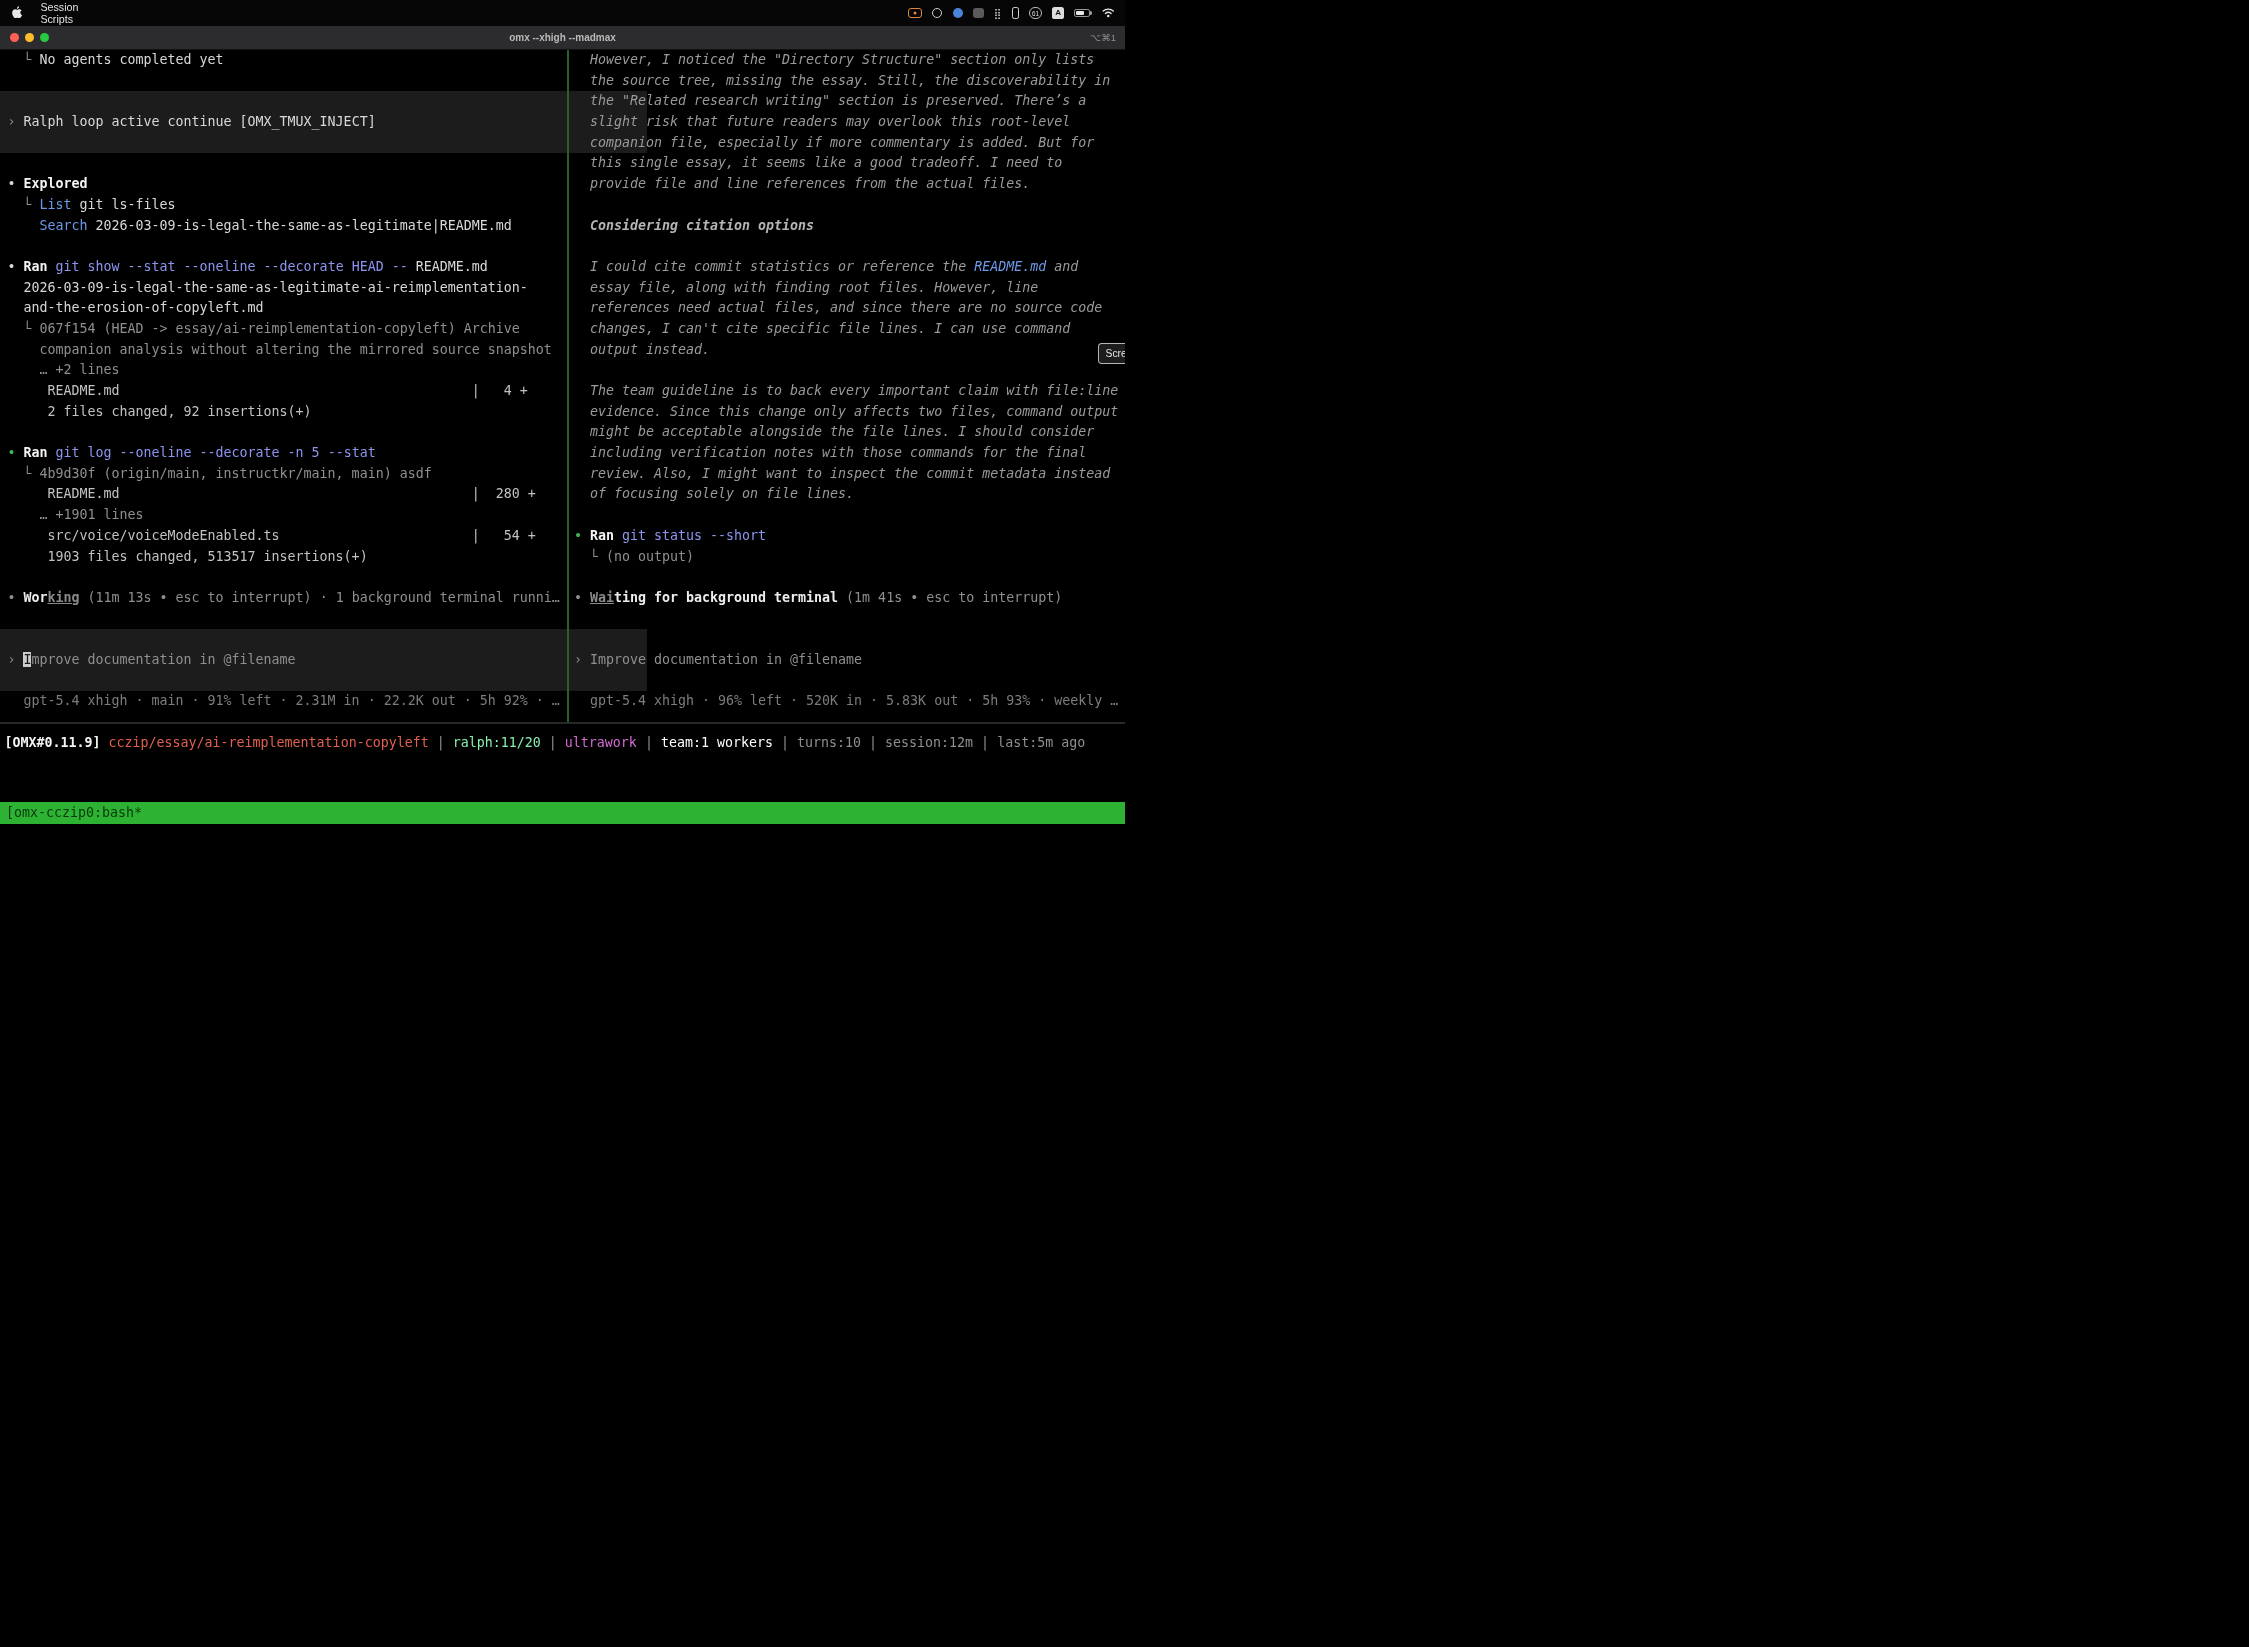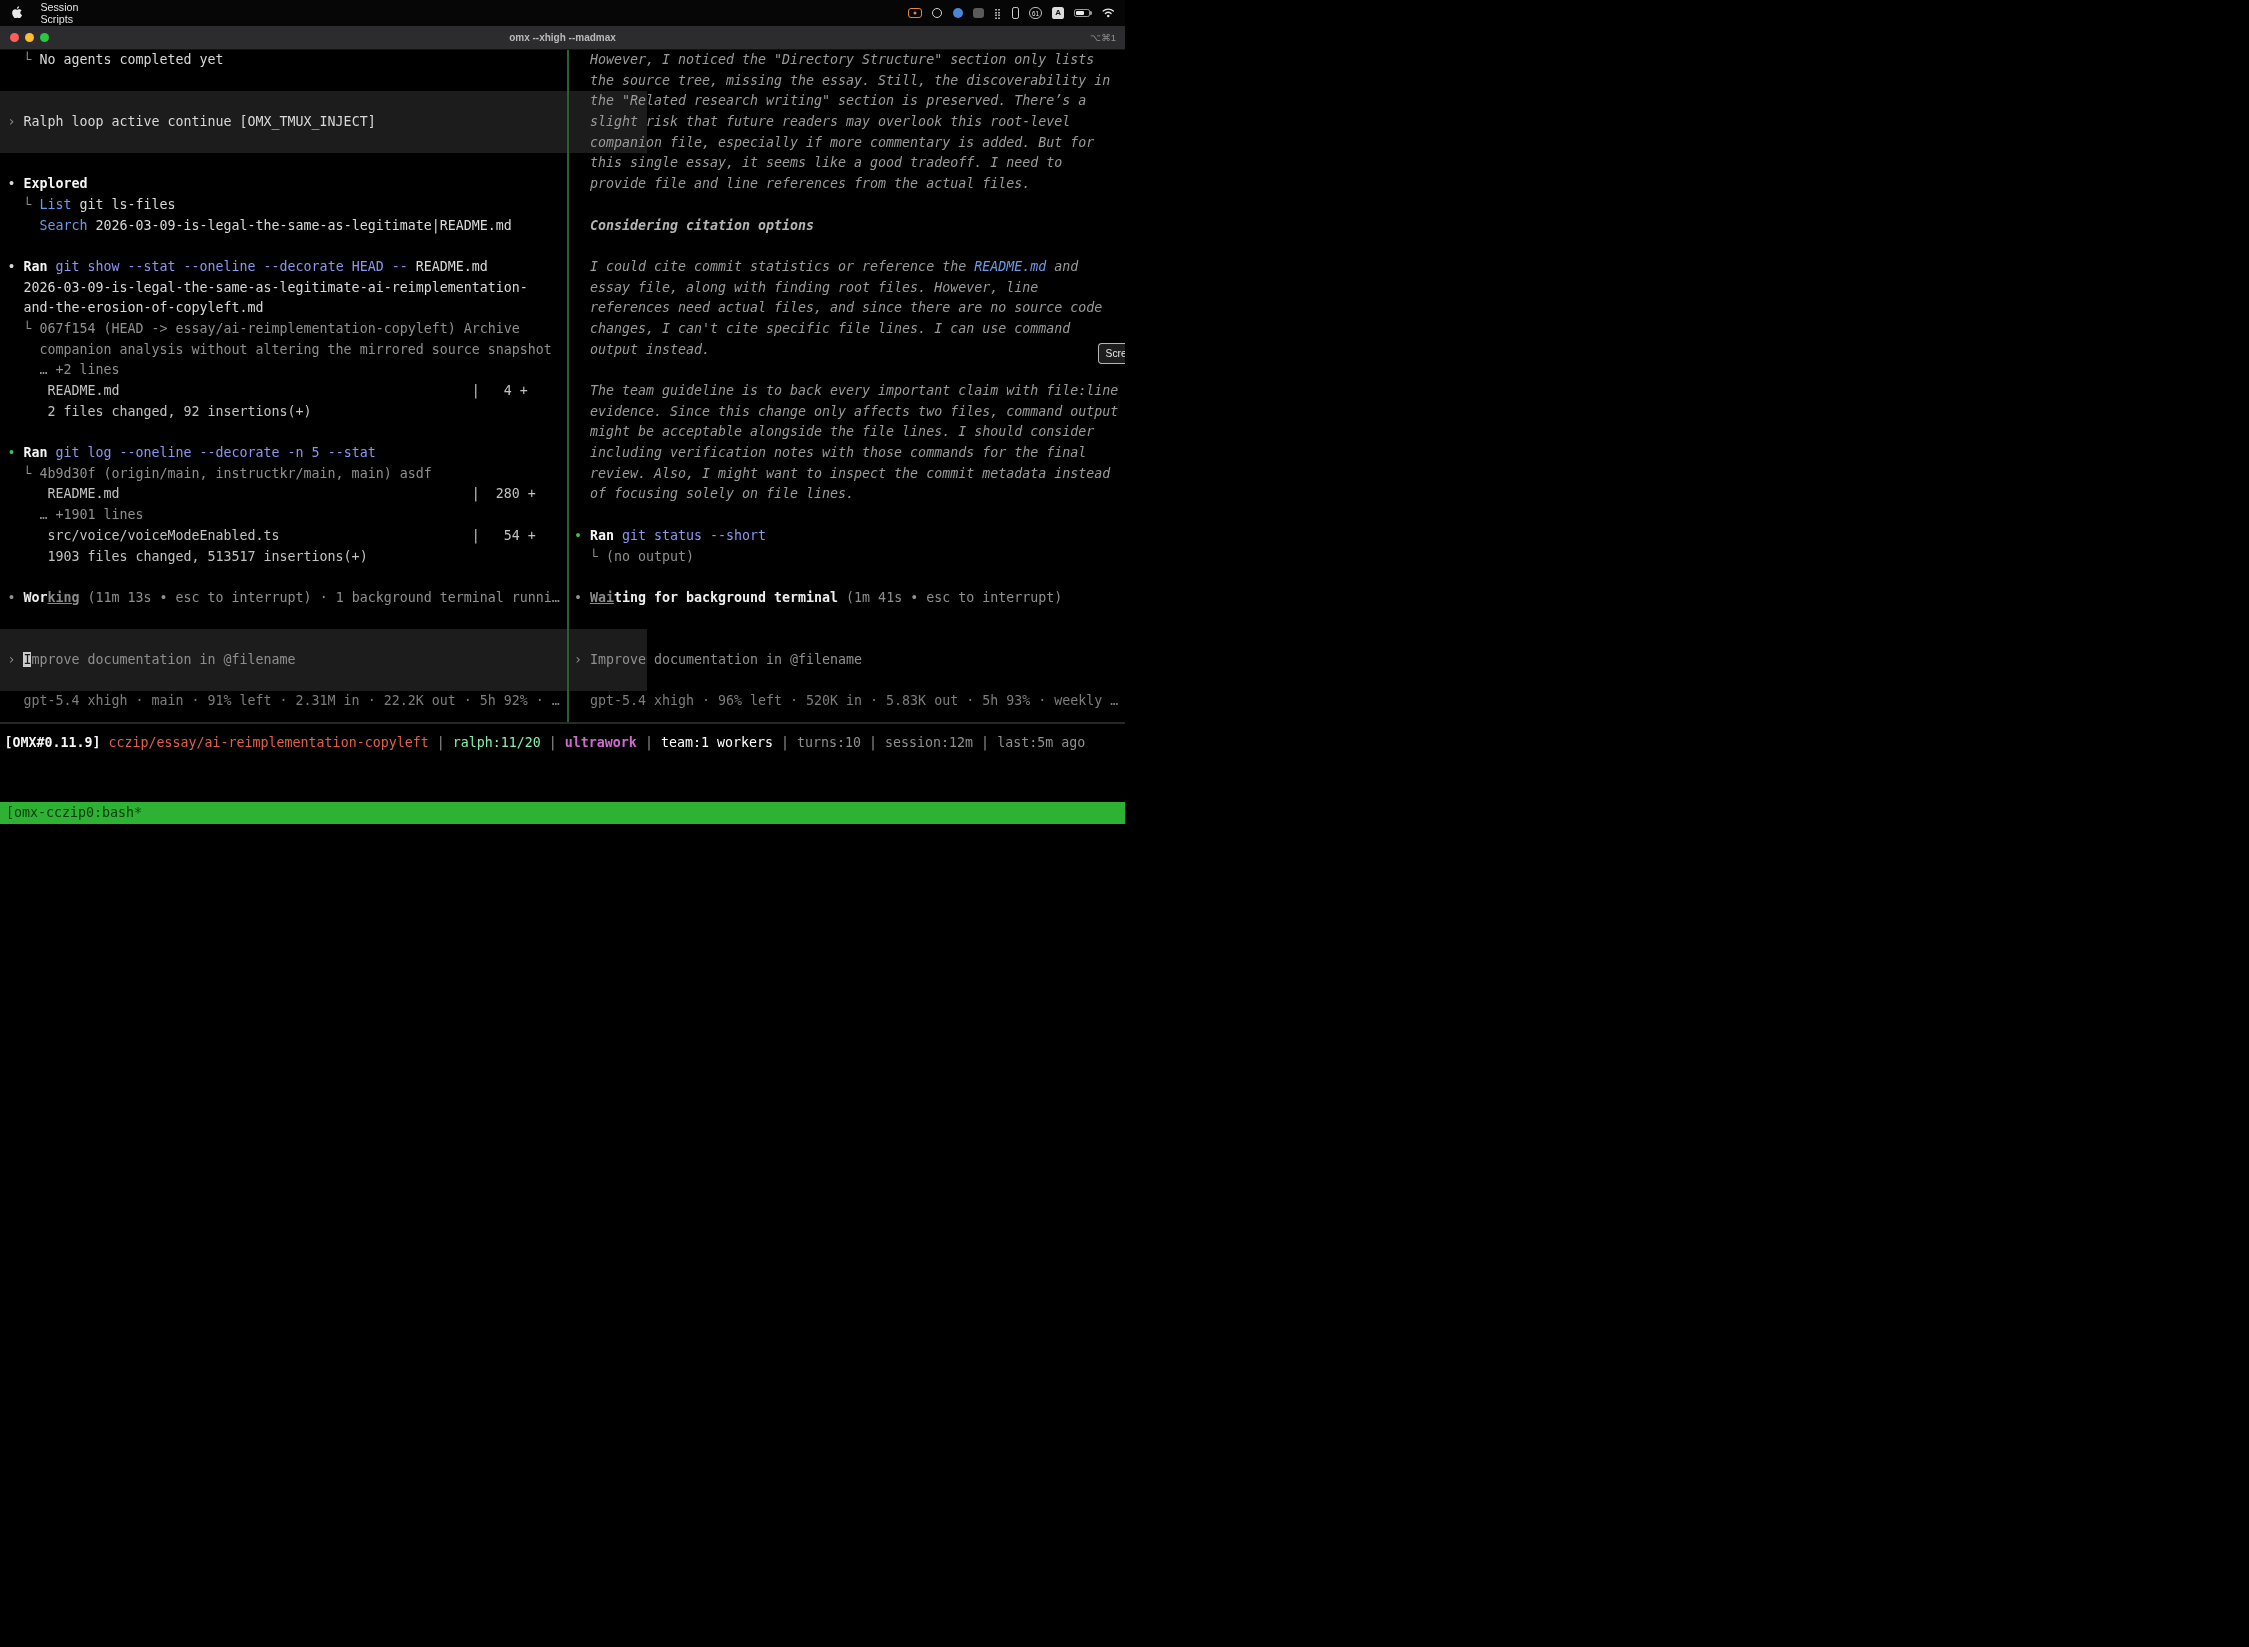--- a/index.html
+++ b/index.html
@@ -69,21 +69,21 @@
   .s-cmd  { color:#8d95ef; }
   .s-grn  { color:#3fb950; }
   .s-wA   { color:#ededed; font-weight:bold;margin-top:26px; }
   .s-wB   { color:#8a8a8a; font-weight:bold;text-decoration:underline; }
   .s-itdim  { color:#9a9a9a; font-style:italic; }
   .s-itbold { color:#b5b5b5; font-style:italic; font-weight:bold; }
   .s-itblue { color:#6d9ae8; font-style:italic; }
   .s-cur  { background:#cccccc; color:#1a1a1a; }
   .s-red  { color:#e0604e; }
   .s-yel  { color:#86efac; }
-  .s-mag  { color:#cf6bcf;font-weight:bold; }
+  .s-mag  { color:#cf6bcf; }
   .s-grn2 { color:#ffffff; }
 
   .omx { position:absolute; left:0; right:0; top:683px; height:20.7px; line-height:20.7px;
          font-size:13.3px; white-space:pre; padding-left:4.4px; overflow:hidden; }
 
   .overlay { position:absolute; left:1098px; top:293px; height:21.4px; width:52px;
              background:#1d1d1d; border:0.7px solid #b5b5b5; border-right:none;
              border-radius:3.7px 0 0 3.7px; color:#e6e6e6; line-height:20px; padding:0 6.6px;
              font-family:"Liberation Sans", sans-serif; font-size:10.3px; z-index:5; }
 

